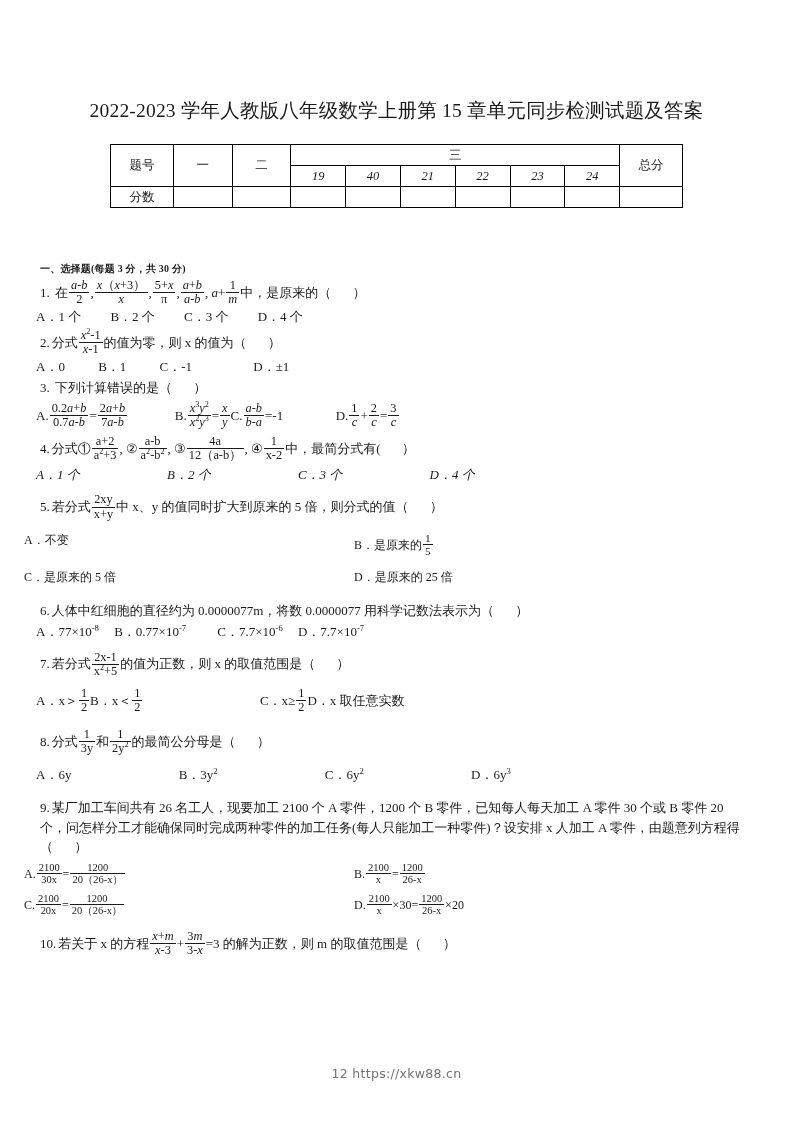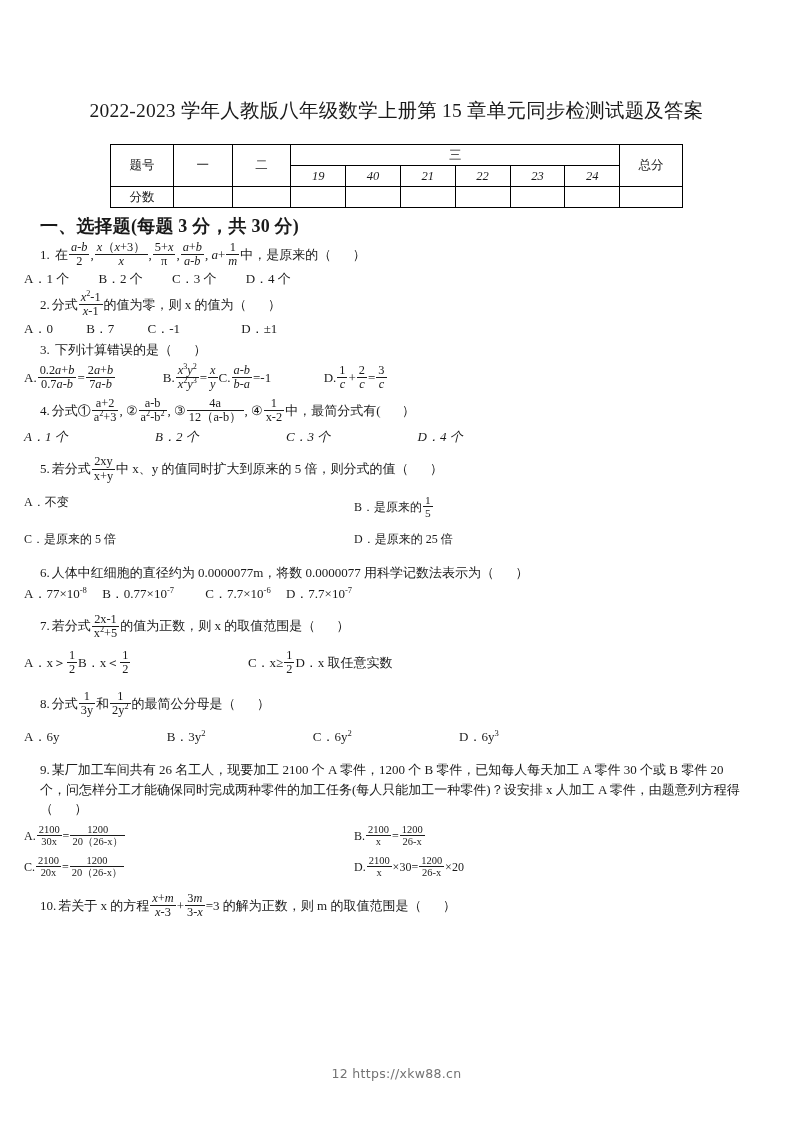--- a/index.html
+++ b/index.html
@@ -54,36 +54,37 @@
     font-family: "Liberation Serif", serif;
   }
   td.lbl { width: 62px; height: 22px; }
   td.col-1, td.col-2 { width: 58px; }
   td.sub { width: 54px; font-style: italic; }
   td.total { width: 62px; }
 
   
   .section-head {
     padding: 6px 0 0 40px;
-    font-size: 18px;
+    font-size: 10px;
     font-weight: bold;
     letter-spacing: 0.2px;
+    margin-top: 48px;
   }
 
   
   .q {
     padding: 3px 0 0 40px;
     font-size: 13px;
     line-height: 1.45;
   }
   .stem { white-space: normal; }
   .qnum { margin-right: 2px; }
 
   .opts {
-    padding: 2px 0 0 24px;
+    padding: 2px 0 0 36px;
     font-size: 13px;
   }
   .opts.inline span.opt { display: inline-block; }
   .opt-gap-1 { margin-right: 26px; }
   .opt-gap-2 { margin-right: 30px; }
 
   .opts-grid-2 {
     padding: 5px 0 0 24px;
     font-size: 12px;
   }
@@ -182,21 +183,21 @@
     <span class="opt opt-gap-1">B．2 个</span>
     <span class="opt opt-gap-1">C．3 个</span>
     <span class="opt">D．4 个</span>
   </div>
 
   <div class="q">
     <span class="qnum">2.</span><span class="stem"><span>分式</span><span class="frac"><span class="num"><i class="v">x</i><sup class="e">2</sup>-1</span><span class="den"><i class="v">x</i>-1</span></span><span>的值为零，则 x 的值为（</span><span class="blank-paren">&nbsp;</span><span>）</span></span>
   </div>
   <div class="opts inline">
     <span class="opt opt-gap-2">A．0</span>
-    <span class="opt opt-gap-2">B．7</span>
+    <span class="opt opt-gap-2">B．1</span>
     <span class="opt opt-gap-2" style="margin-right:58px">C．-1</span>
     <span class="opt">D．±1</span>
   </div>
 
   <div class="q">
     <span class="qnum">3.</span>
     <span class="stem"><span>下列计算错误的是（</span><span class="blank-paren">&nbsp;</span><span>）</span></span>
   </div>
   <div class="opts" style="padding-top:4px">
     <span class="opt"><span>A.</span><span class="frac"><span class="num">0.2<i class="v">a</i>+<i class="v">b</i></span><span class="den">0.7<i class="v">a</i>-<i class="v">b</i></span></span>=<span class="frac"><span class="num">2<i class="v">a</i>+<i class="v">b</i></span><span class="den">7<i class="v">a</i>-<i class="v">b</i></span></span></span>

